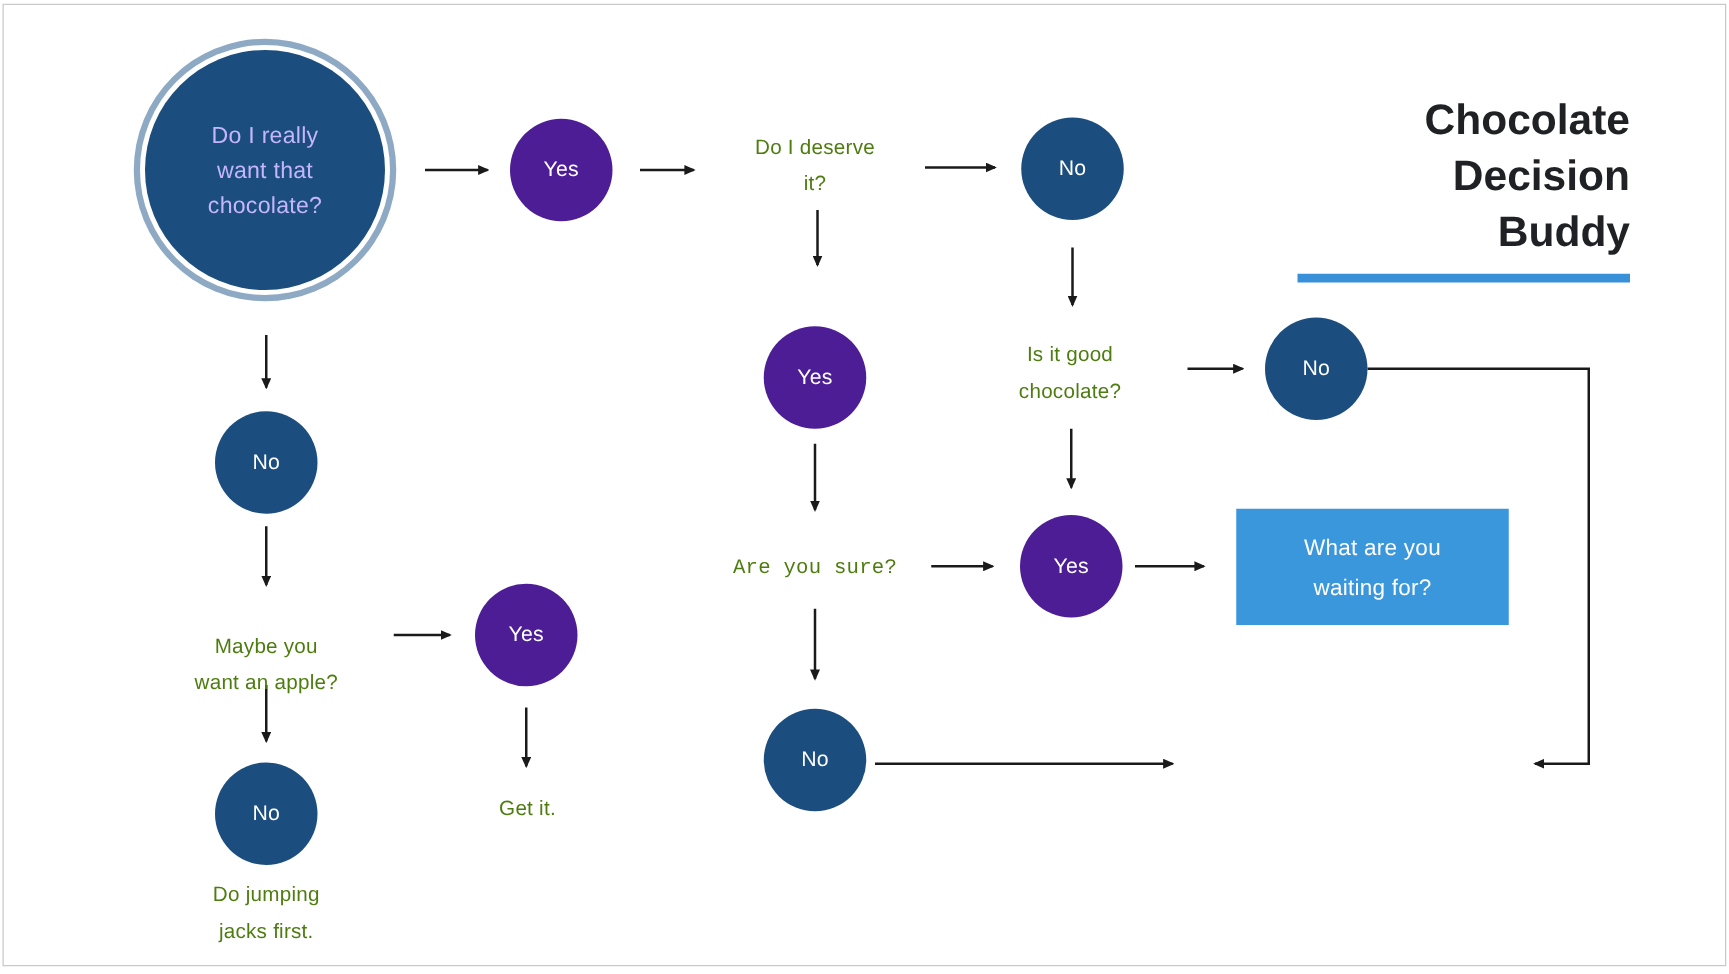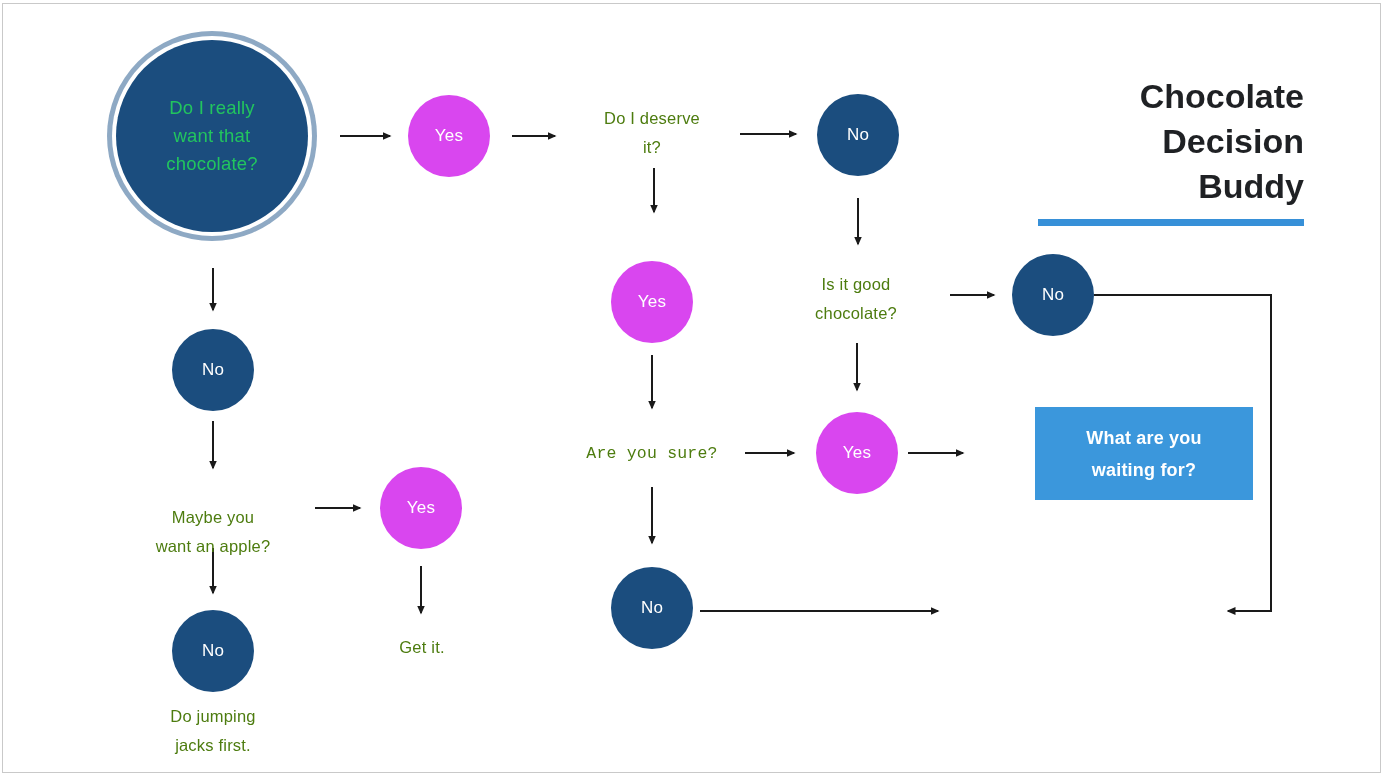--- a/index.html
+++ b/index.html
@@ -18,34 +18,34 @@
   #arrows{position:absolute;left:0;top:0;width:1383px;height:779px;}
 
   .node{position:absolute;display:flex;align-items:center;justify-content:center;
         text-align:center;white-space:pre-line;box-sizing:border-box;}
 
   .circle-sm{
     width:82px;height:82px;border-radius:50%;
     color:#ffffff;font-size:17px;font-weight:500;letter-spacing:.2px;
   }
   .c-dark{background:#1b4d7e;}
-  .c-light{background:#d946ef;}
+  .c-light{background:#4c1d95;}
 
   .circle-big{
     width:192px;height:192px;border-radius:50%;
     background:#1b4d7e;
     box-shadow:0 0 0 4px #ffffff, 0 0 0 9px #8ea9c4;
-    color:#22c55e;font-size:18.5px;font-weight:500;line-height:28px;letter-spacing:.2px;
+    color:#c4b5fd;font-size:18.5px;font-weight:500;line-height:28px;letter-spacing:.2px;
   }
 
   .qtext{
     color:#4d7c0f;font-size:16.5px;font-weight:500;line-height:29px;letter-spacing:.2px;
   }
 
-  .box{color:#ffffff;font-weight:700;letter-spacing:.2px;margin-left:46px;}
+  .box{color:#ffffff;font-weight:400;letter-spacing:.2px;}
   .box-light{background:#3b97dc;font-size:18px;line-height:32px;}
   .box-dark{background:#1b4d7e;font-size:14.5px;line-height:22.5px;}
 
   .title{
     position:absolute;left:1114px;top:74px;width:190px;
     text-align:right;color:#1f2124;
     font-size:34px;font-weight:700;line-height:45px;
   }
   .title-underline{
     position:absolute;left:1038px;top:219px;width:266px;height:7px;

